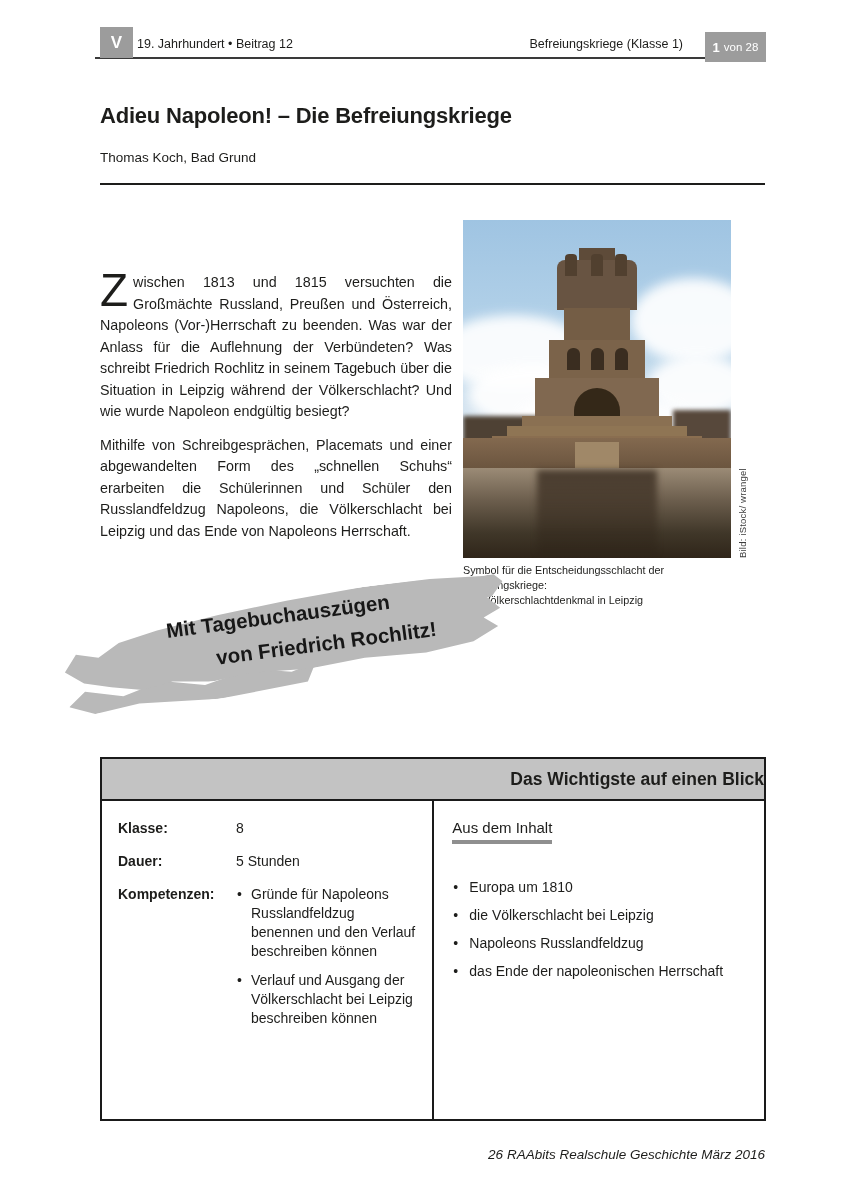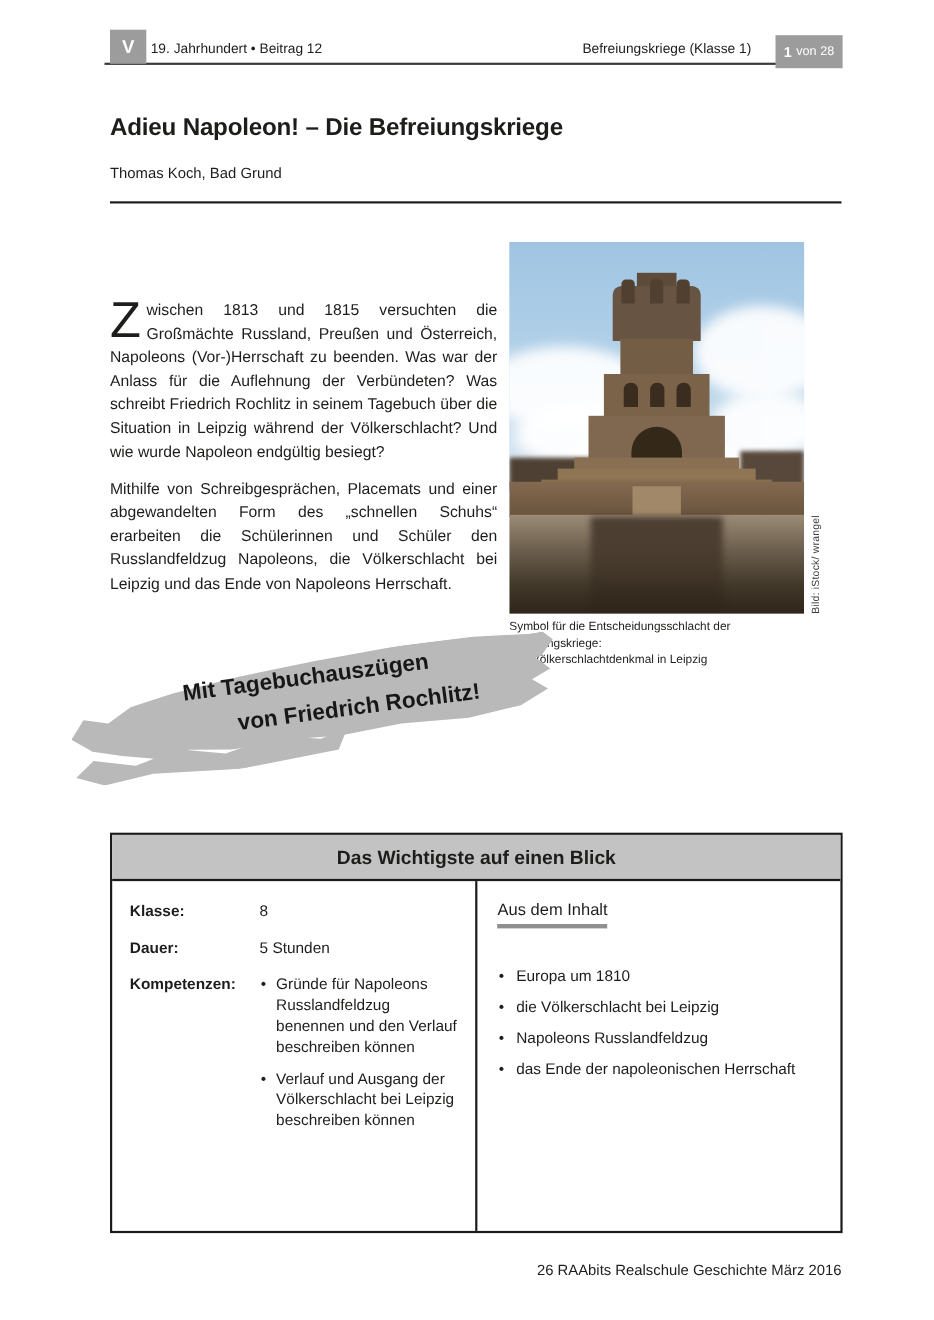--- a/index.html
+++ b/index.html
@@ -82,35 +82,35 @@
     transform:rotate(-8deg);
     clip-path:polygon(0 55%, 8% 18%, 55% 4%, 92% 0, 100% 28%, 88% 72%, 45% 100%, 10% 88%); }
   .brush-tail { position:absolute; left:12px; top:92px; width:250px; height:26px; background:#b9b9b9;
     transform:rotate(-7deg);
     clip-path:polygon(0 62%, 7% 10%, 22% 45%, 38% 5%, 55% 40%, 74% 0, 90% 30%, 100% 5%, 96% 75%, 60% 100%, 28% 80%, 10% 100%); }
   .banner-line { position:absolute; font-weight:bold; font-size:20.5px; color:#171717; white-space:nowrap; }
   .bl1 { left:112px; top:20px; }
   .bl2 { left:158px; top:53px; }
   
   .overview { position:absolute; left:100px; top:757px; width:666px; border:2px solid #1a1a1a; background:#fff; }
-  .ov-header { background:#c3c3c3; border-bottom:2px solid #1a1a1a; text-align:center;
+  .ov-header { background:#c3c3c3; border-bottom:2px solid #1a1a1a; text-align:right;
                font-weight:bold; font-size:17.5px; padding:10px 0 9px; }
   .ov-body { display:flex; min-height:318px; }
   .ov-left  { width:50.2%; border-right:2px solid #1a1a1a; padding:18px 12px 12px 16px; font-size:14px; }
   .ov-right { flex:1; padding:18px 14px 12px 18px; font-size:14px; }
   .kv-row { display:flex; margin-bottom:14px; line-height:19px; }
   .kv-label { width:118px; font-weight:bold; flex:none; }
   ul.bullets { list-style:none; }
   ul.bullets li { position:relative; padding-left:15px; margin-bottom:10px; line-height:19px; }
   ul.bullets li::before { content:"\2022"; position:absolute; left:1px; }
   .ov-right ul.bullets li { margin-bottom:9px; line-height:19px; padding-left:17px; }
   .inhalt-heading { display:inline-block; font-weight:normal; font-size:15px;
                     border-bottom:4px solid #8f8f8f; padding-bottom:4px; margin-bottom:34px; }
   
-  .footer { position:absolute; right:84px; top:1147px; font-size:13.5px; }
+  .footer { position:absolute; right:84px; top:1147px; font-style:italic; font-size:13.5px; }
 </style>
 </head>
 <body>
 
 <div class="page">
 
   <div class="header-rule"></div>
   <div class="v-badge">V</div>
   <div class="hdr-left">19. Jahrhundert • Beitrag 12</div>
   <div class="hdr-right">Befreiungskriege (Klasse 1)</div>

